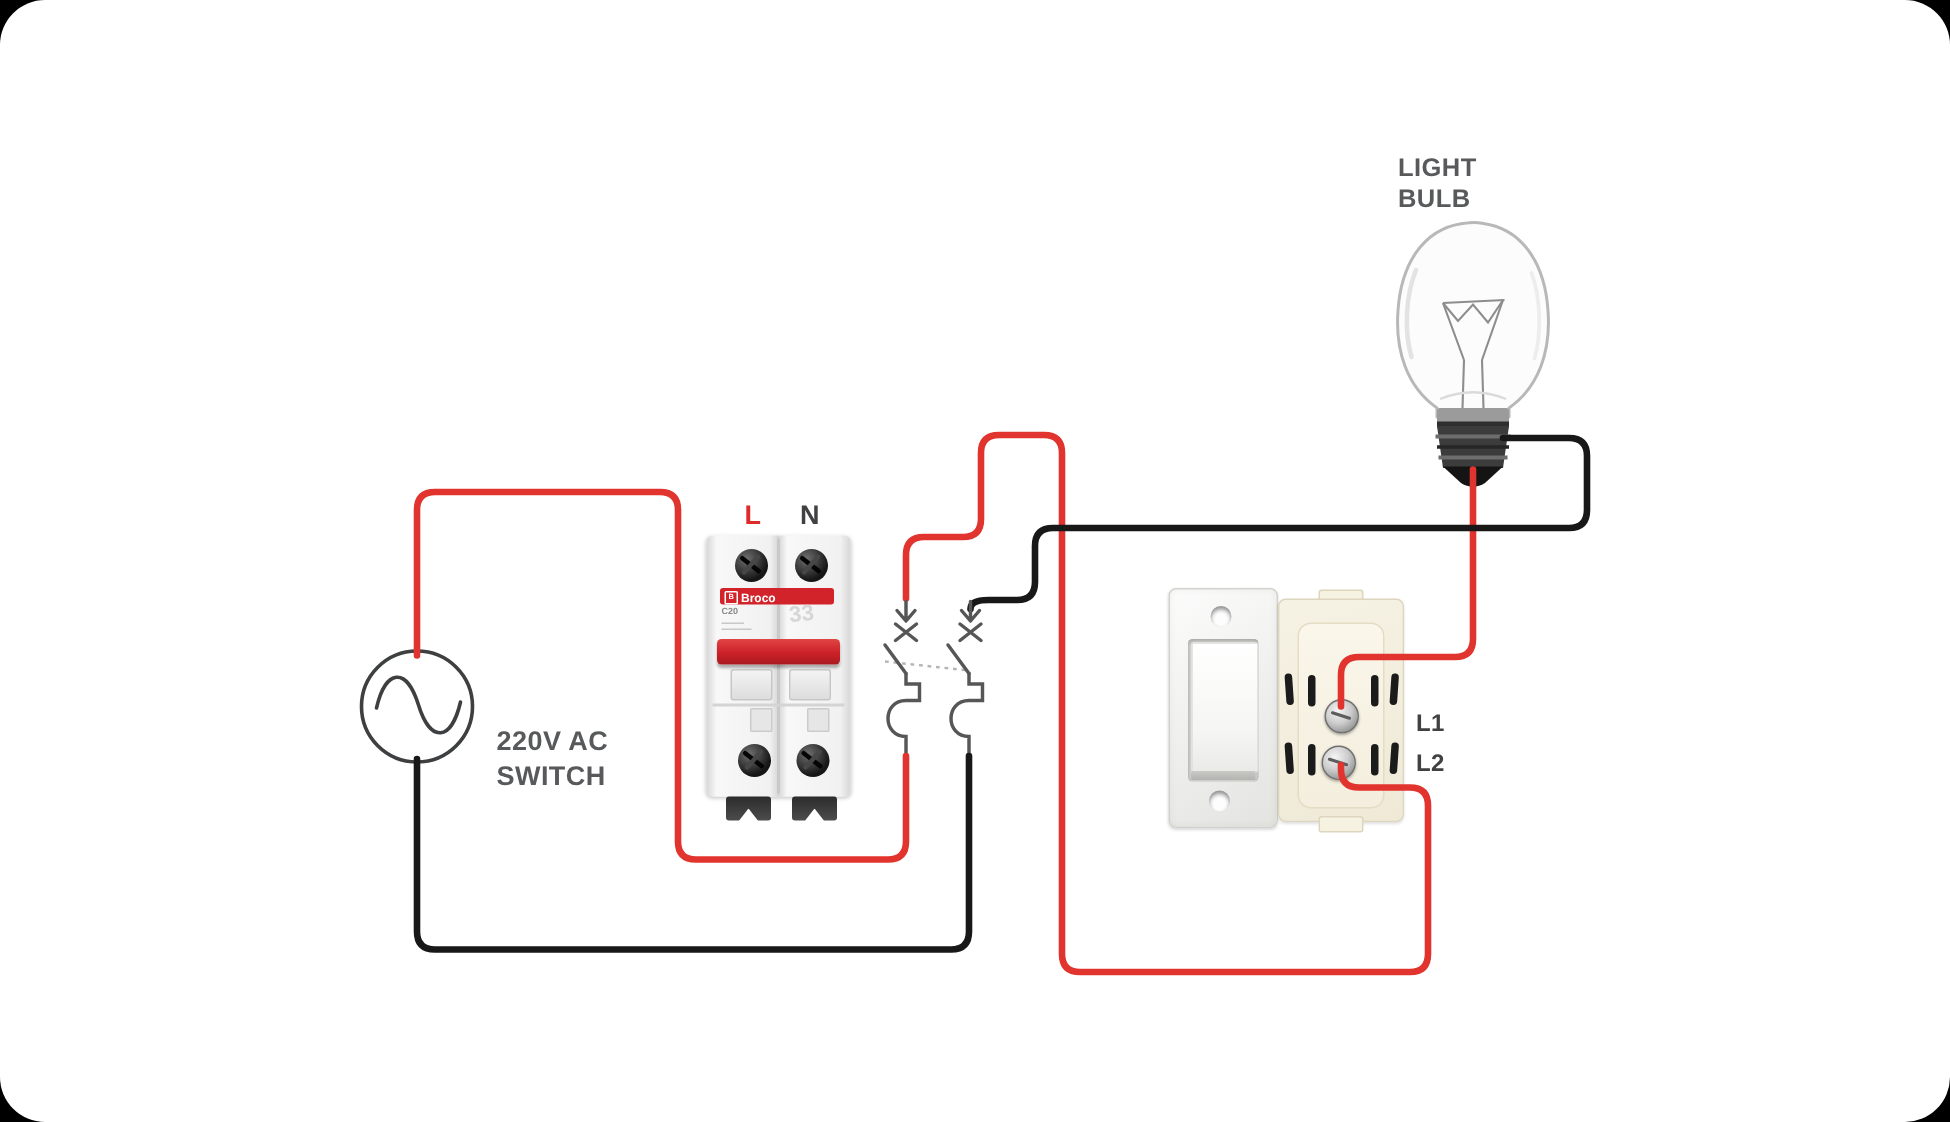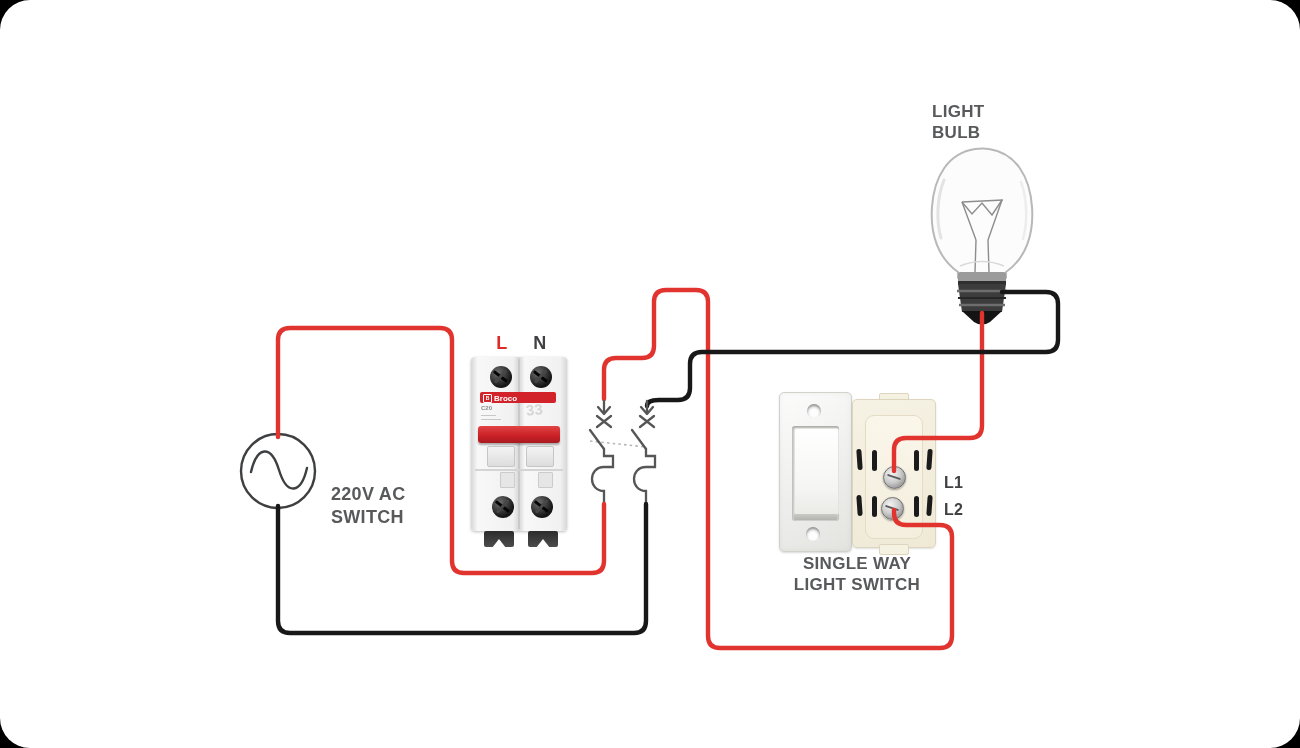--- a/index.html
+++ b/index.html
@@ -224,21 +224,17 @@
       <div>SWITCH</div>
     </div>
     <div class="lbl" id="lbl-breaker">
     </div>
     <div class="lbl" id="lbl-L">L</div>
     <div class="lbl" id="lbl-N">N</div>
     <div class="lbl" id="lbl-bulb">
       <div>LIGHT</div>
       <div>BULB</div>
     </div>
-    <div class="lbl" id="lbl-switch">
-      <div>SINGLE WAY</div>
-      <div>LIGHT SWITCH</div>
-    </div>
     <div class="lbl" id="lbl-L1">L1</div>
     <div class="lbl" id="lbl-L2">L2</div>
 
   </div>
 </div>
 
 </body></html>

